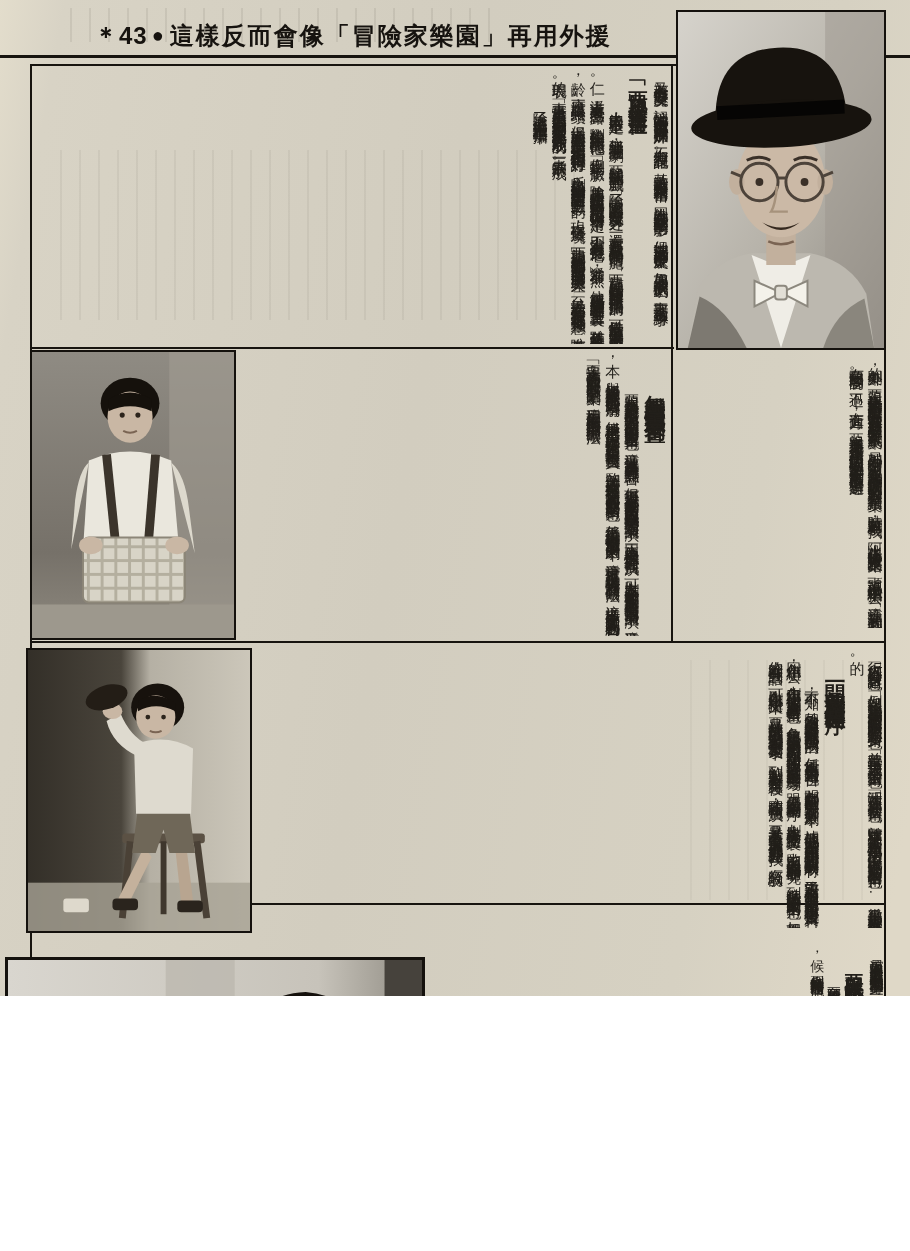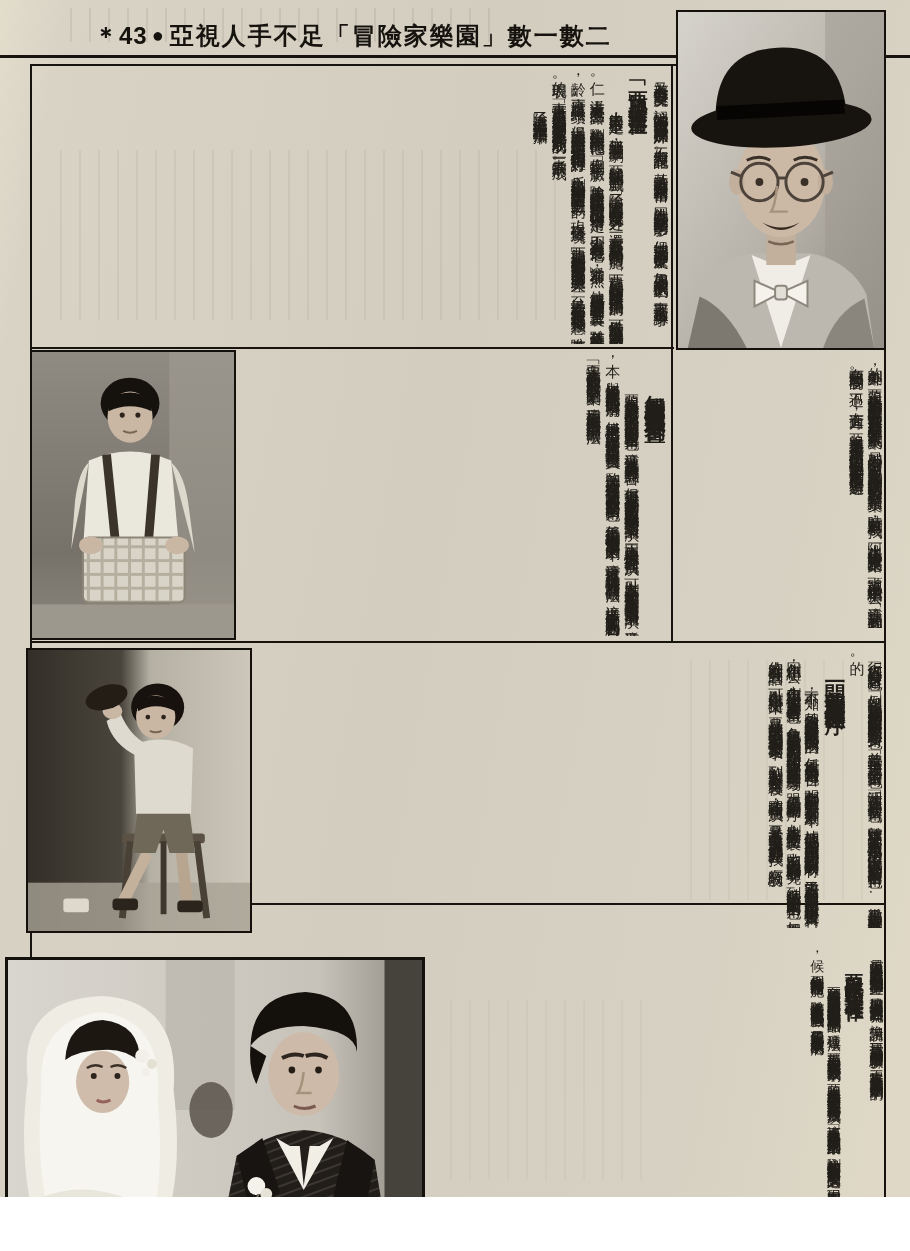--- a/index.html
+++ b/index.html
@@ -1,17 +1,17 @@
 <!DOCTYPE html>
 <html><head>
 <meta charset="utf-8">
 <style>
   html,body{margin:0;padding:0;}
   .page{
-    position:relative; width:910px; height:1197px; overflow:hidden;
+    position:relative; width:910px; height:996px; overflow:hidden;
     background:linear-gradient(100deg,#e3ddcc 0%,#d8d3c5 6%,#d2cdbf 45%,#d6d1c2 78%,#dfd8c7 97%);
     font-family:"Liberation Serif","DejaVu Serif",serif;
     color:#201d19;
   }
   
   .ghost{position:absolute; opacity:.07; pointer-events:none;
     background:repeating-linear-gradient(90deg, rgba(60,55,45,.9) 0 2px, transparent 2px 19px);}
   .g1{left:70px;top:8px;width:420px;height:34px;opacity:.10;}
   .g2{left:60px;top:150px;width:520px;height:170px;}
   .g3{left:690px;top:660px;width:180px;height:240px;opacity:.05;}
@@ -67,21 +67,21 @@
 <div class="page">
 
   <div class="ghost g1"></div>
   <div class="ghost g2"></div>
   <div class="ghost g3"></div>
   <div class="ghost g4"></div>
 
   <div class="header">
     <span class="hnum">＊43</span>
     <span class="bullet">●</span>
-    <span class="htitle">亞視人手不足「冒險家樂園」數一數二</span>
+    <span class="htitle">這樣反而會像「冒險家樂園」再用外援</span>
   </div>
   <div class="rule header-rule"></div>
 
   <div class="frame"></div>
   <div class="rule div1"></div>
   <div class="rule div2"></div>
   <div class="rule div3"></div>
   <div class="rule vrule"></div>
 
   <div class="vtext band1">

